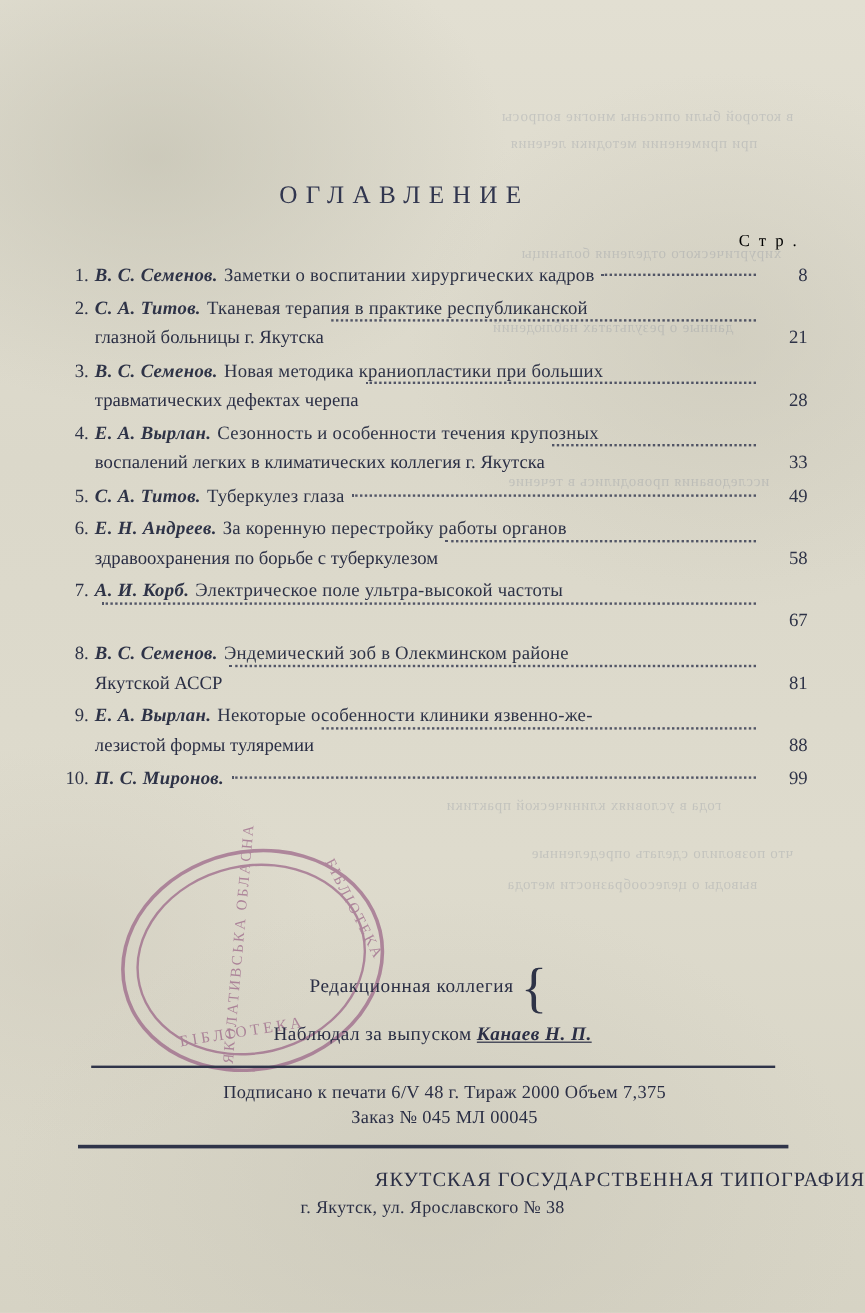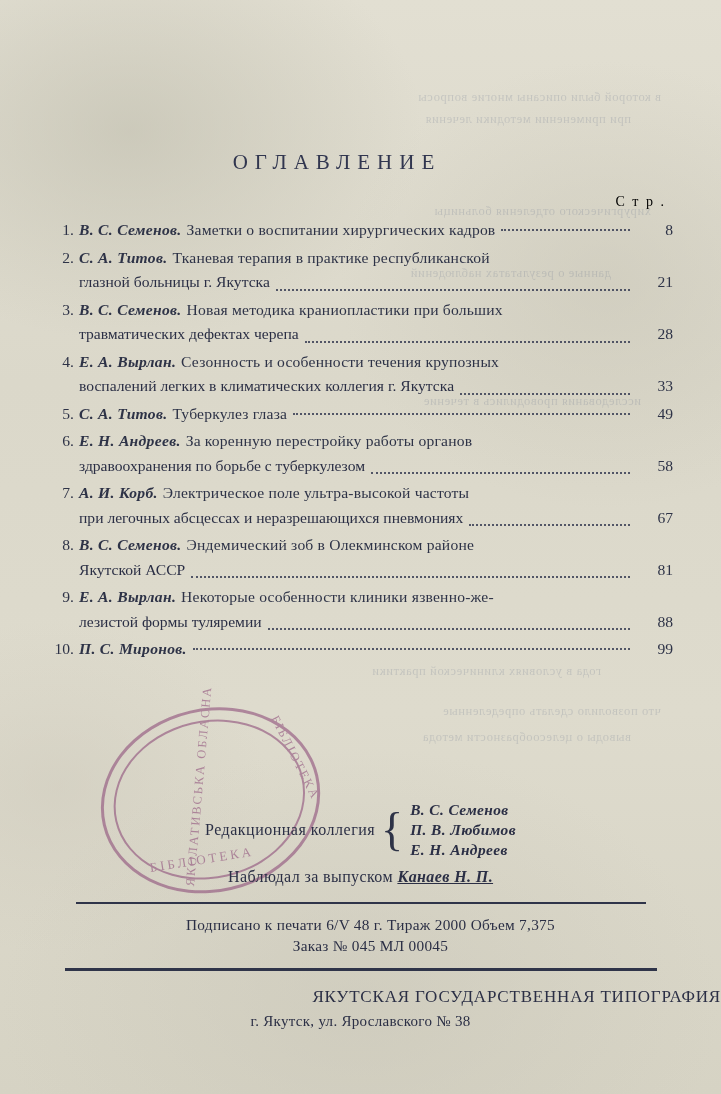--- a/index.html
+++ b/index.html
@@ -99,21 +99,21 @@
     min-width: 10px;
   }
   .pg {
     flex: 0 0 38px;
     text-align: right;
     font-size: 15.6px;
     color: #2e3347;
   }
   .cont {
     display: flex;
-    align-items: flex-end;
+    align-items: flex-start;
     padding-left: 31px;
     font-size: 15.6px;
     line-height: 24.5px;
   }
   .cont .txt { white-space: nowrap; }
   
   .stamp {
     position: absolute;
     left: 88px;
     top: 700px;
@@ -334,21 +334,20 @@
       </div>
     </div>
 
     <div class="entry">
       <div class="line">
         <span class="num">7.</span>
         <span class="auth">А. И. Корб.</span>
         <span class="ttl" style="margin-left:5px;">Электрическое  поле  ультра-высокой  частоты</span>
       </div>
       <div class="cont">
-        <span class="txt">при легочных абсцессах и неразрешающихся пневмониях</span>
         <span class="leader"></span>
         <span class="pg">67</span>
       </div>
     </div>
 
     <div class="entry">
       <div class="line">
         <span class="num">8.</span>
         <span class="auth">В. С. Семенов.</span>
         <span class="ttl" style="margin-left:5px;">Эндемический зоб  в  Олекминском  районе</span>
@@ -393,25 +392,20 @@
       <div class="s2">БІБЛІОТЕКА</div>
       <div class="s3">БІБЛІОТЕКА</div>
     </div>
   </div>
 
   <div class="colophon">
 
     <div class="editorial">
       <span class="ed-label">Редакционная  коллегия</span>
       <span class="brace">{</span>
-      <span class="ed-names">
-        <div>В. С. Семенов</div>
-        <div>П. В. Любимов</div>
-        <div>Е. Н. Андреев</div>
-      </span>
     </div>
 
     <div class="watched">
       <span>Наблюдал за выпуском</span>
       <i>Канаев Н. П.</i>
     </div>
 
     <div class="rule"></div>
 
     <div class="imprint">

